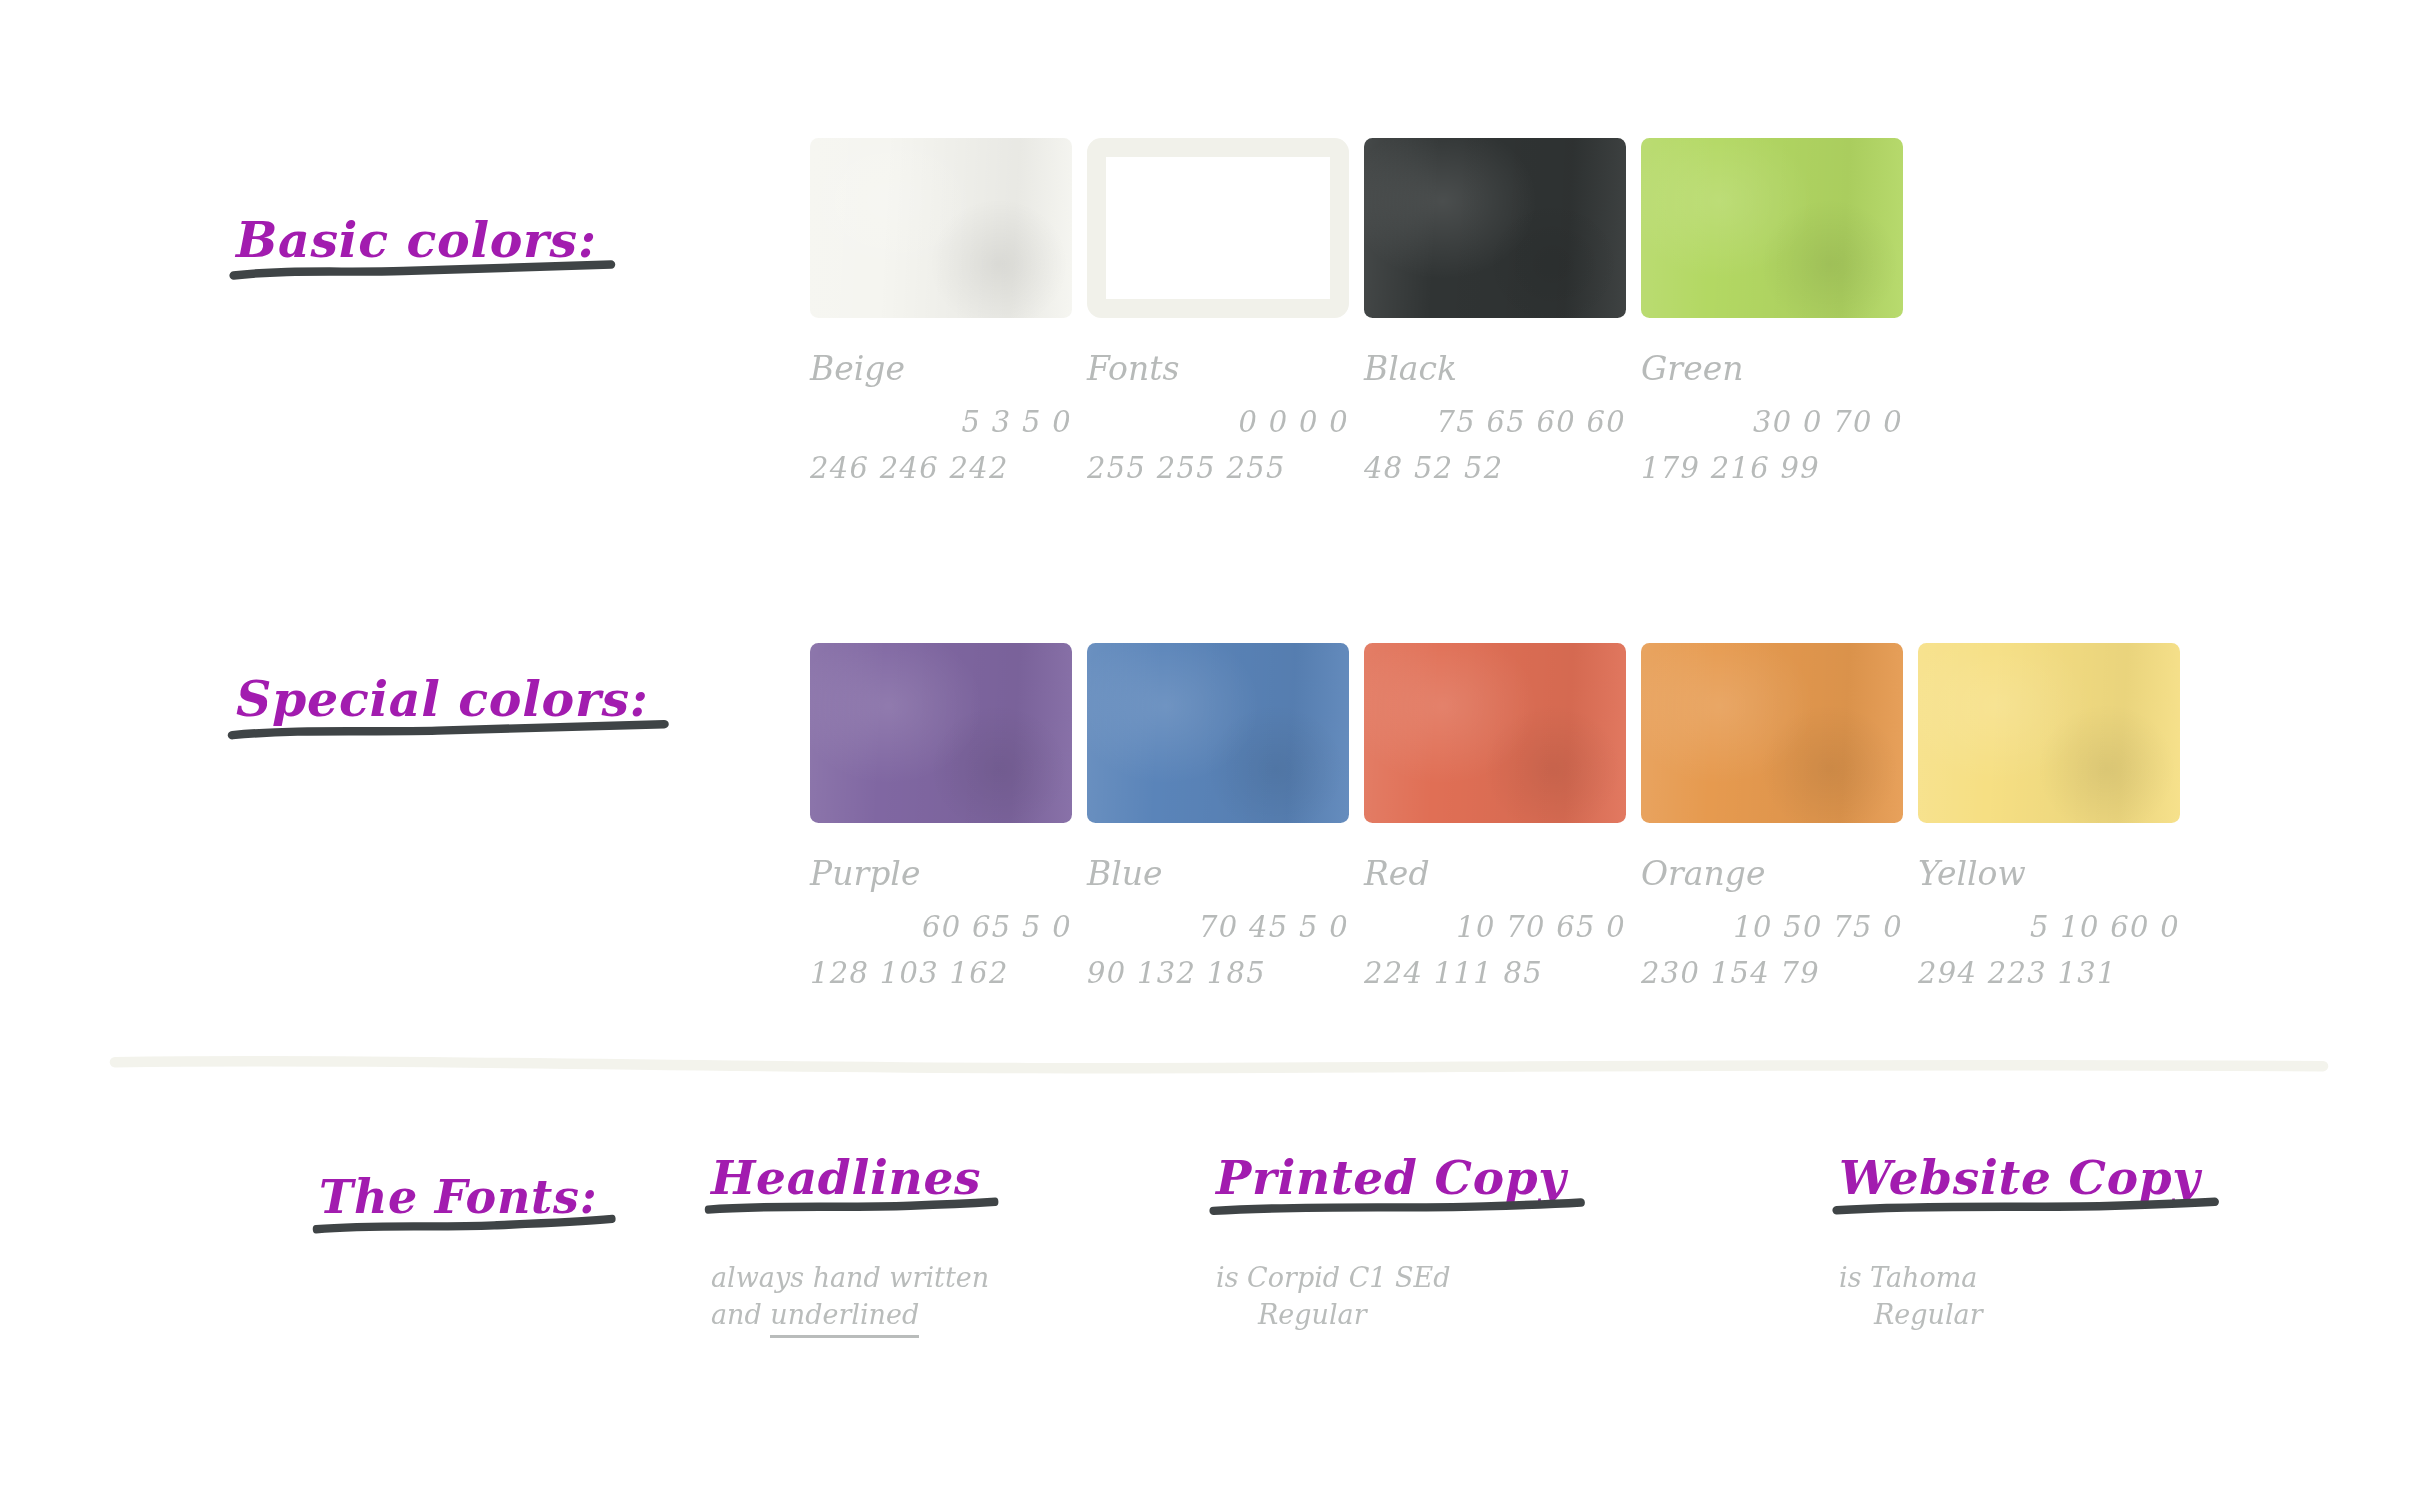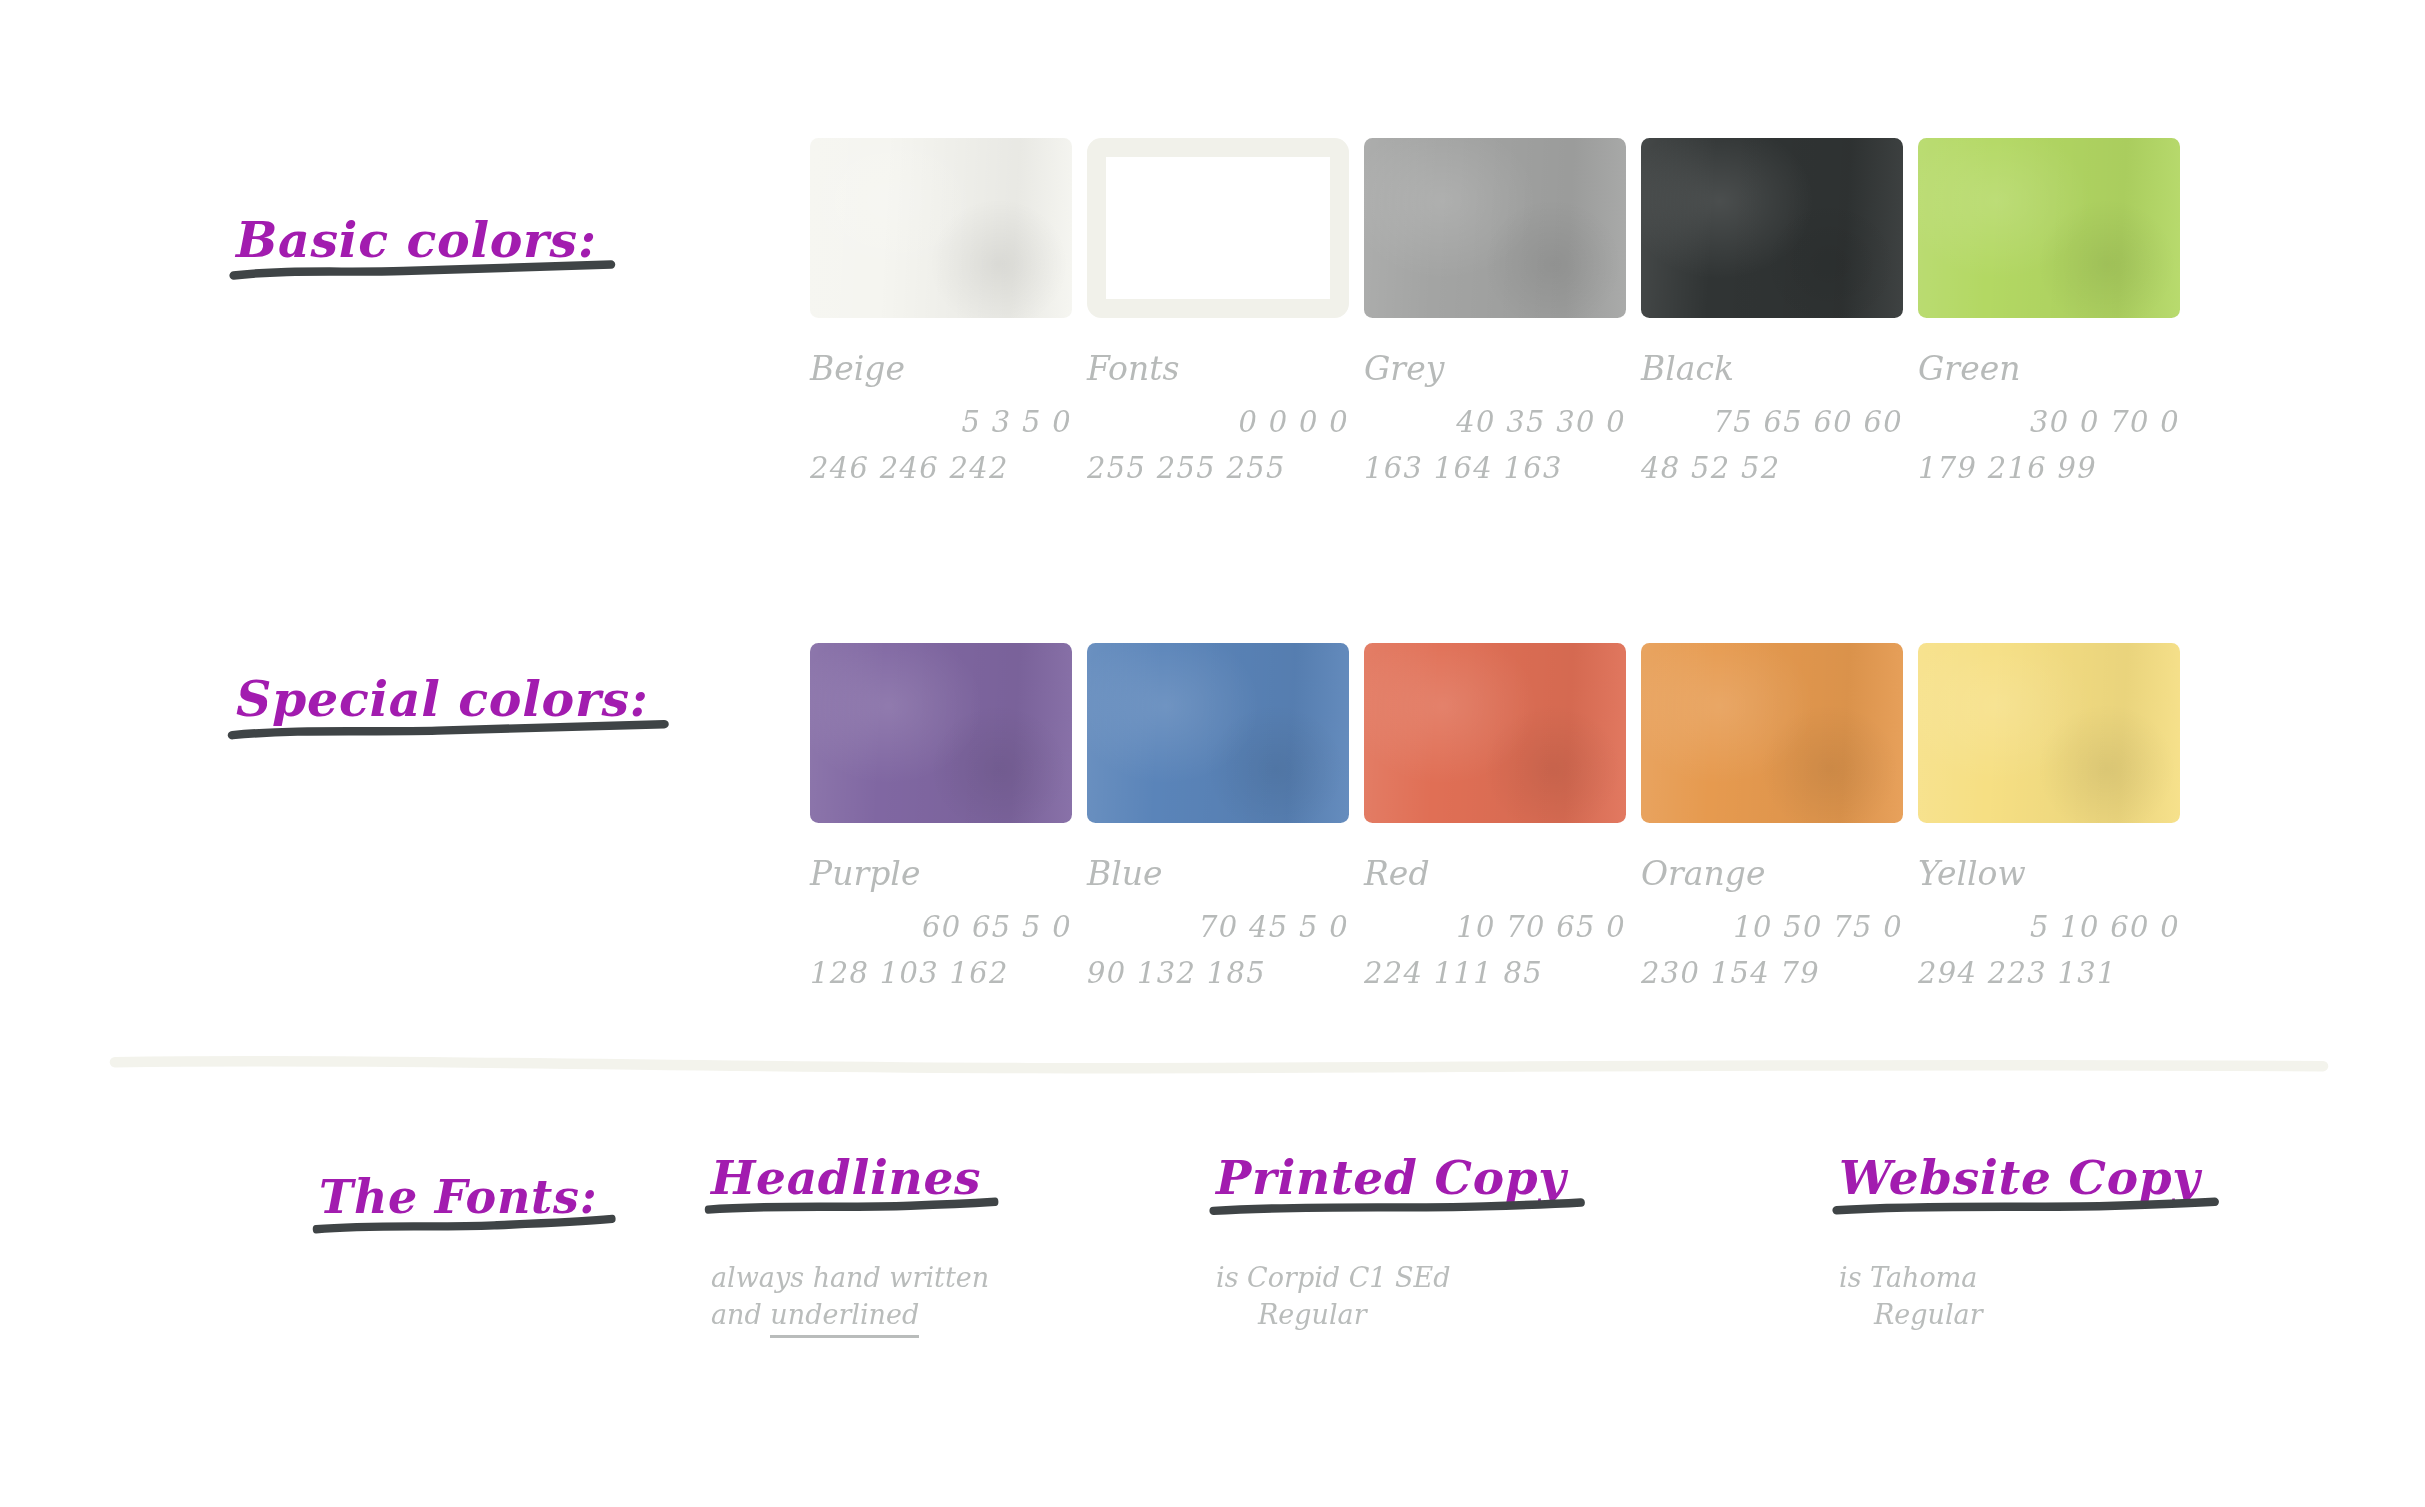--- a/index.html
+++ b/index.html
@@ -180,28 +180,20 @@
 
     <div class="swatch-cell">
       <div class="swatch outline soft">
         <div class="paint" id="pb1" style="background-color: rgb(255, 255, 255);"></div>
       </div>
       <div class="swatch-name hand-light">Fonts</div>
       <div class="swatch-cmyk hand-light">0  0  0  0</div>
       <div class="swatch-rgb hand-light">255  255  255</div>
     </div>
 
-    <div class="swatch-cell">
-      <div class="swatch">
-        <div class="paint" id="pb2" style="background-color: rgb(163, 164, 163);"></div>
-      </div>
-      <div class="swatch-name hand-light">Grey</div>
-      <div class="swatch-cmyk hand-light">40  35  30  0</div>
-      <div class="swatch-rgb hand-light">163  164  163</div>
-    </div>
 
     <div class="swatch-cell">
       <div class="swatch">
         <div class="paint" id="pb3" style="background-color: rgb(48, 52, 52);"></div>
       </div>
       <div class="swatch-name hand-light">Black</div>
       <div class="swatch-cmyk hand-light">75  65  60  60</div>
       <div class="swatch-rgb hand-light">48  52  52</div>
     </div>
 

